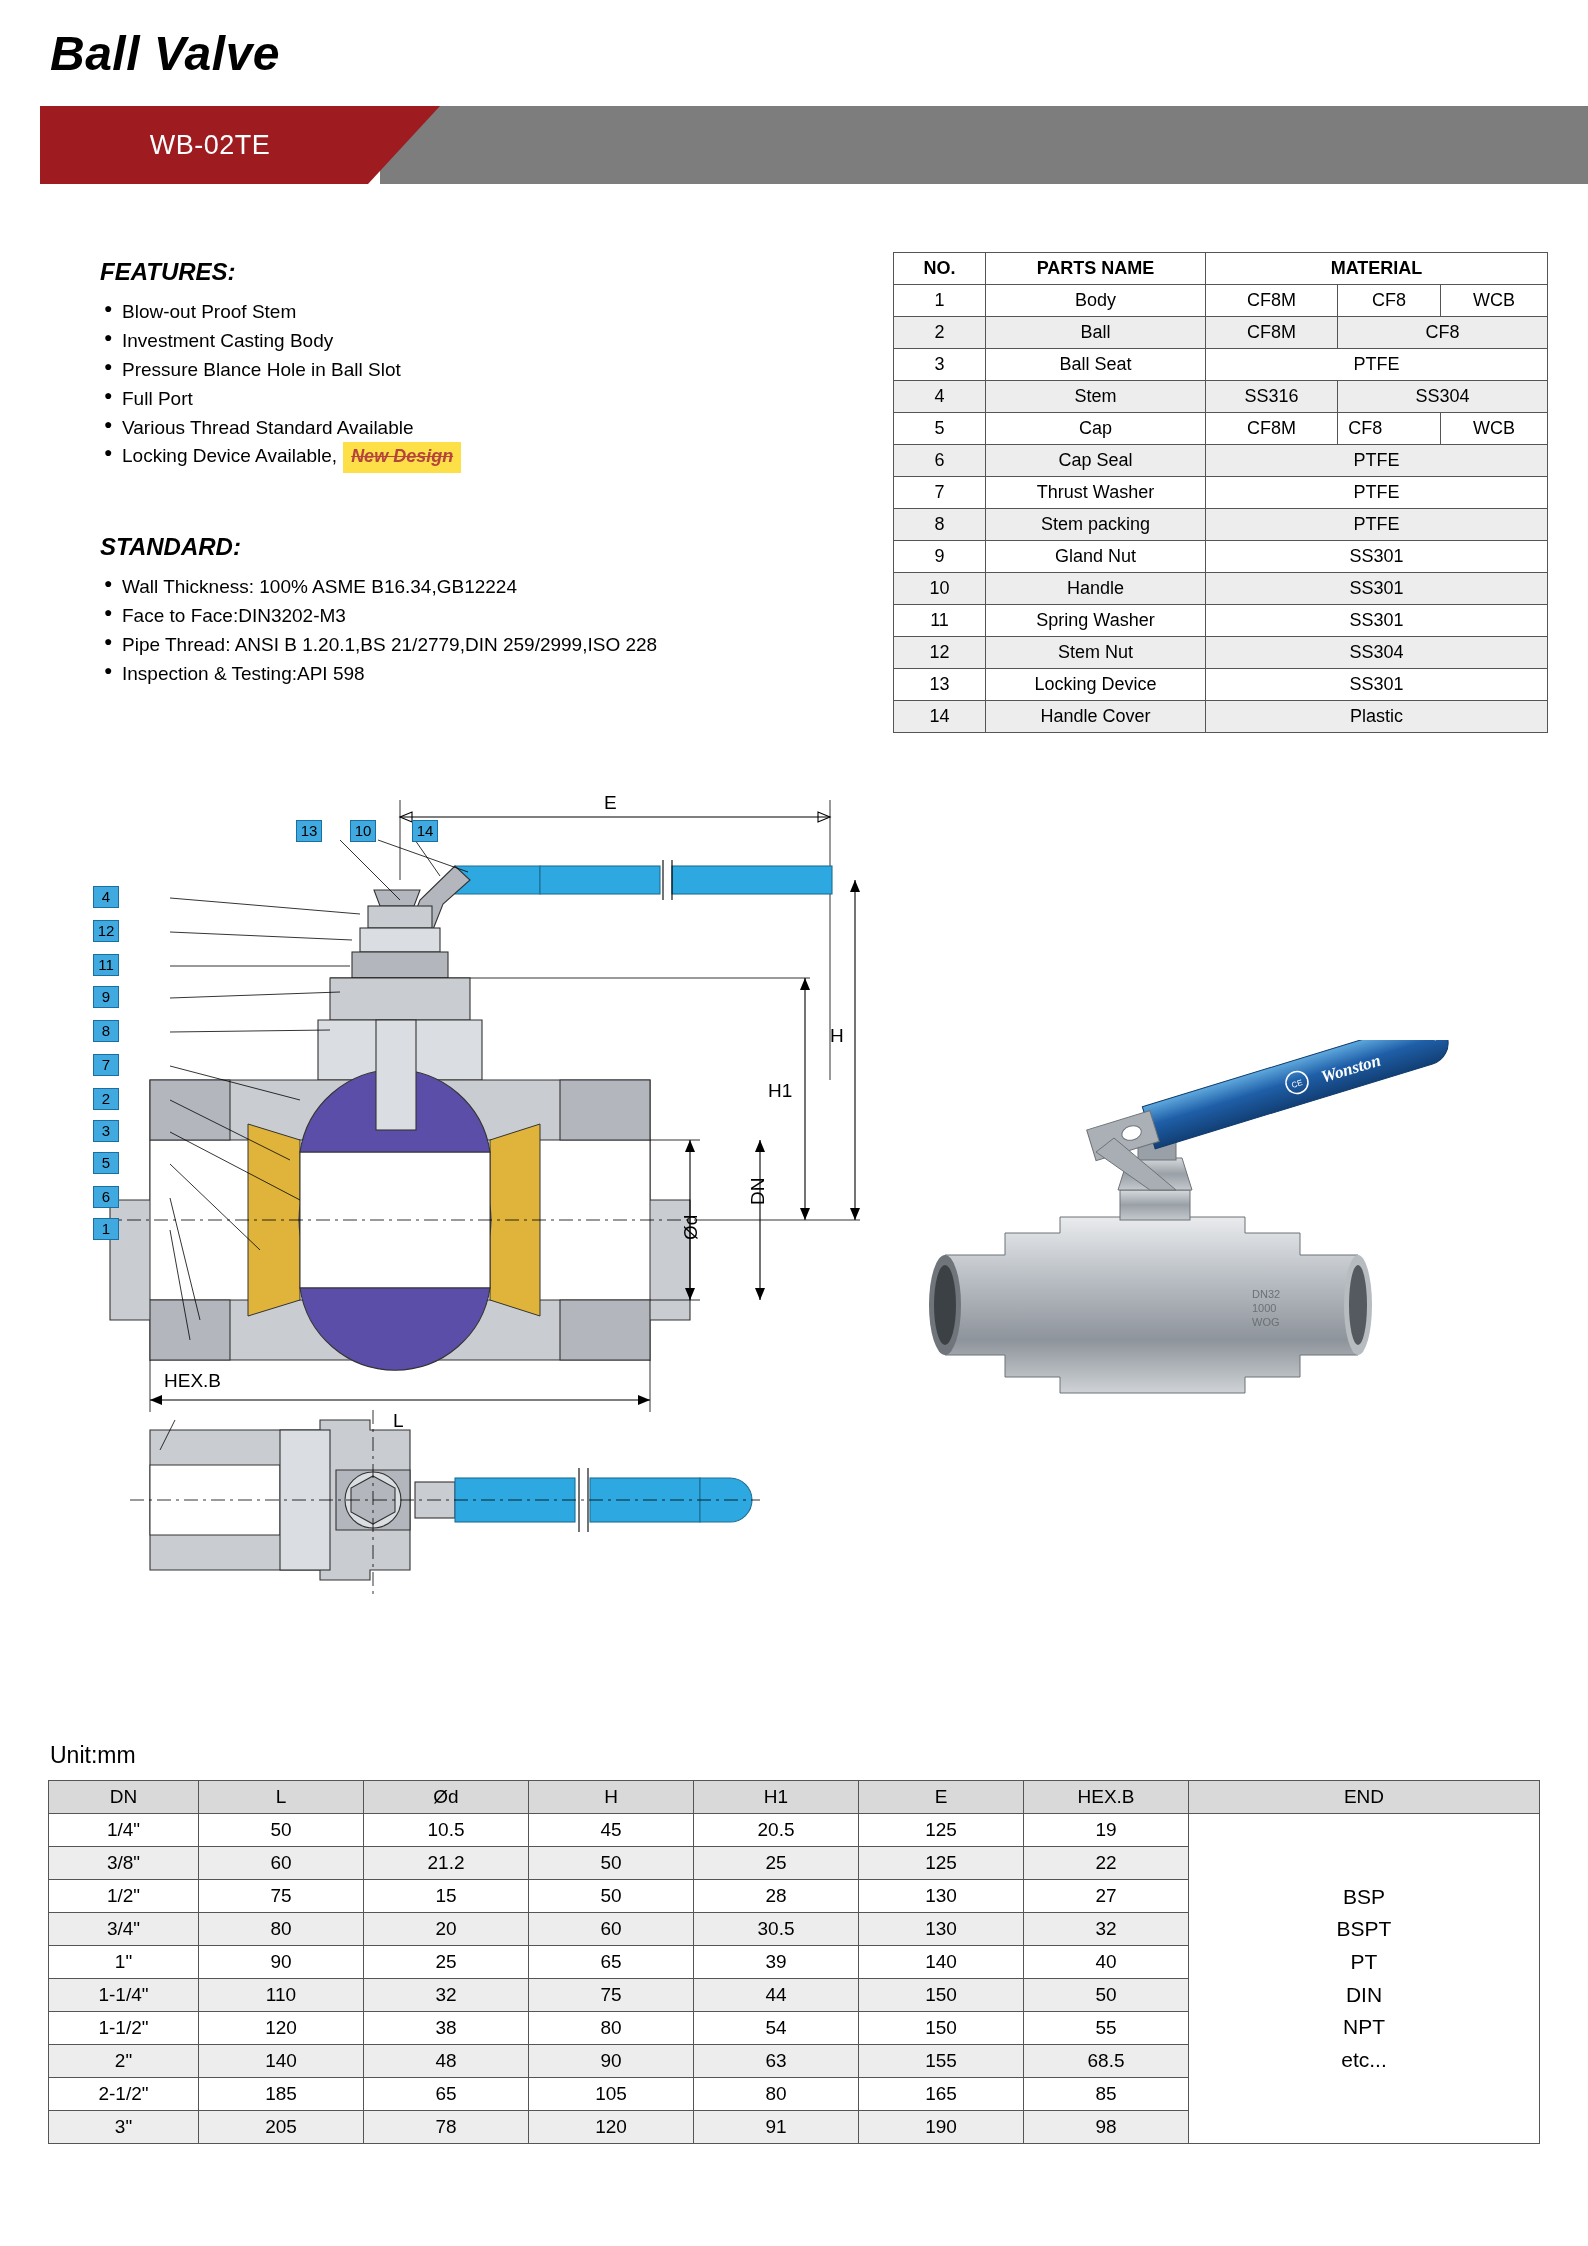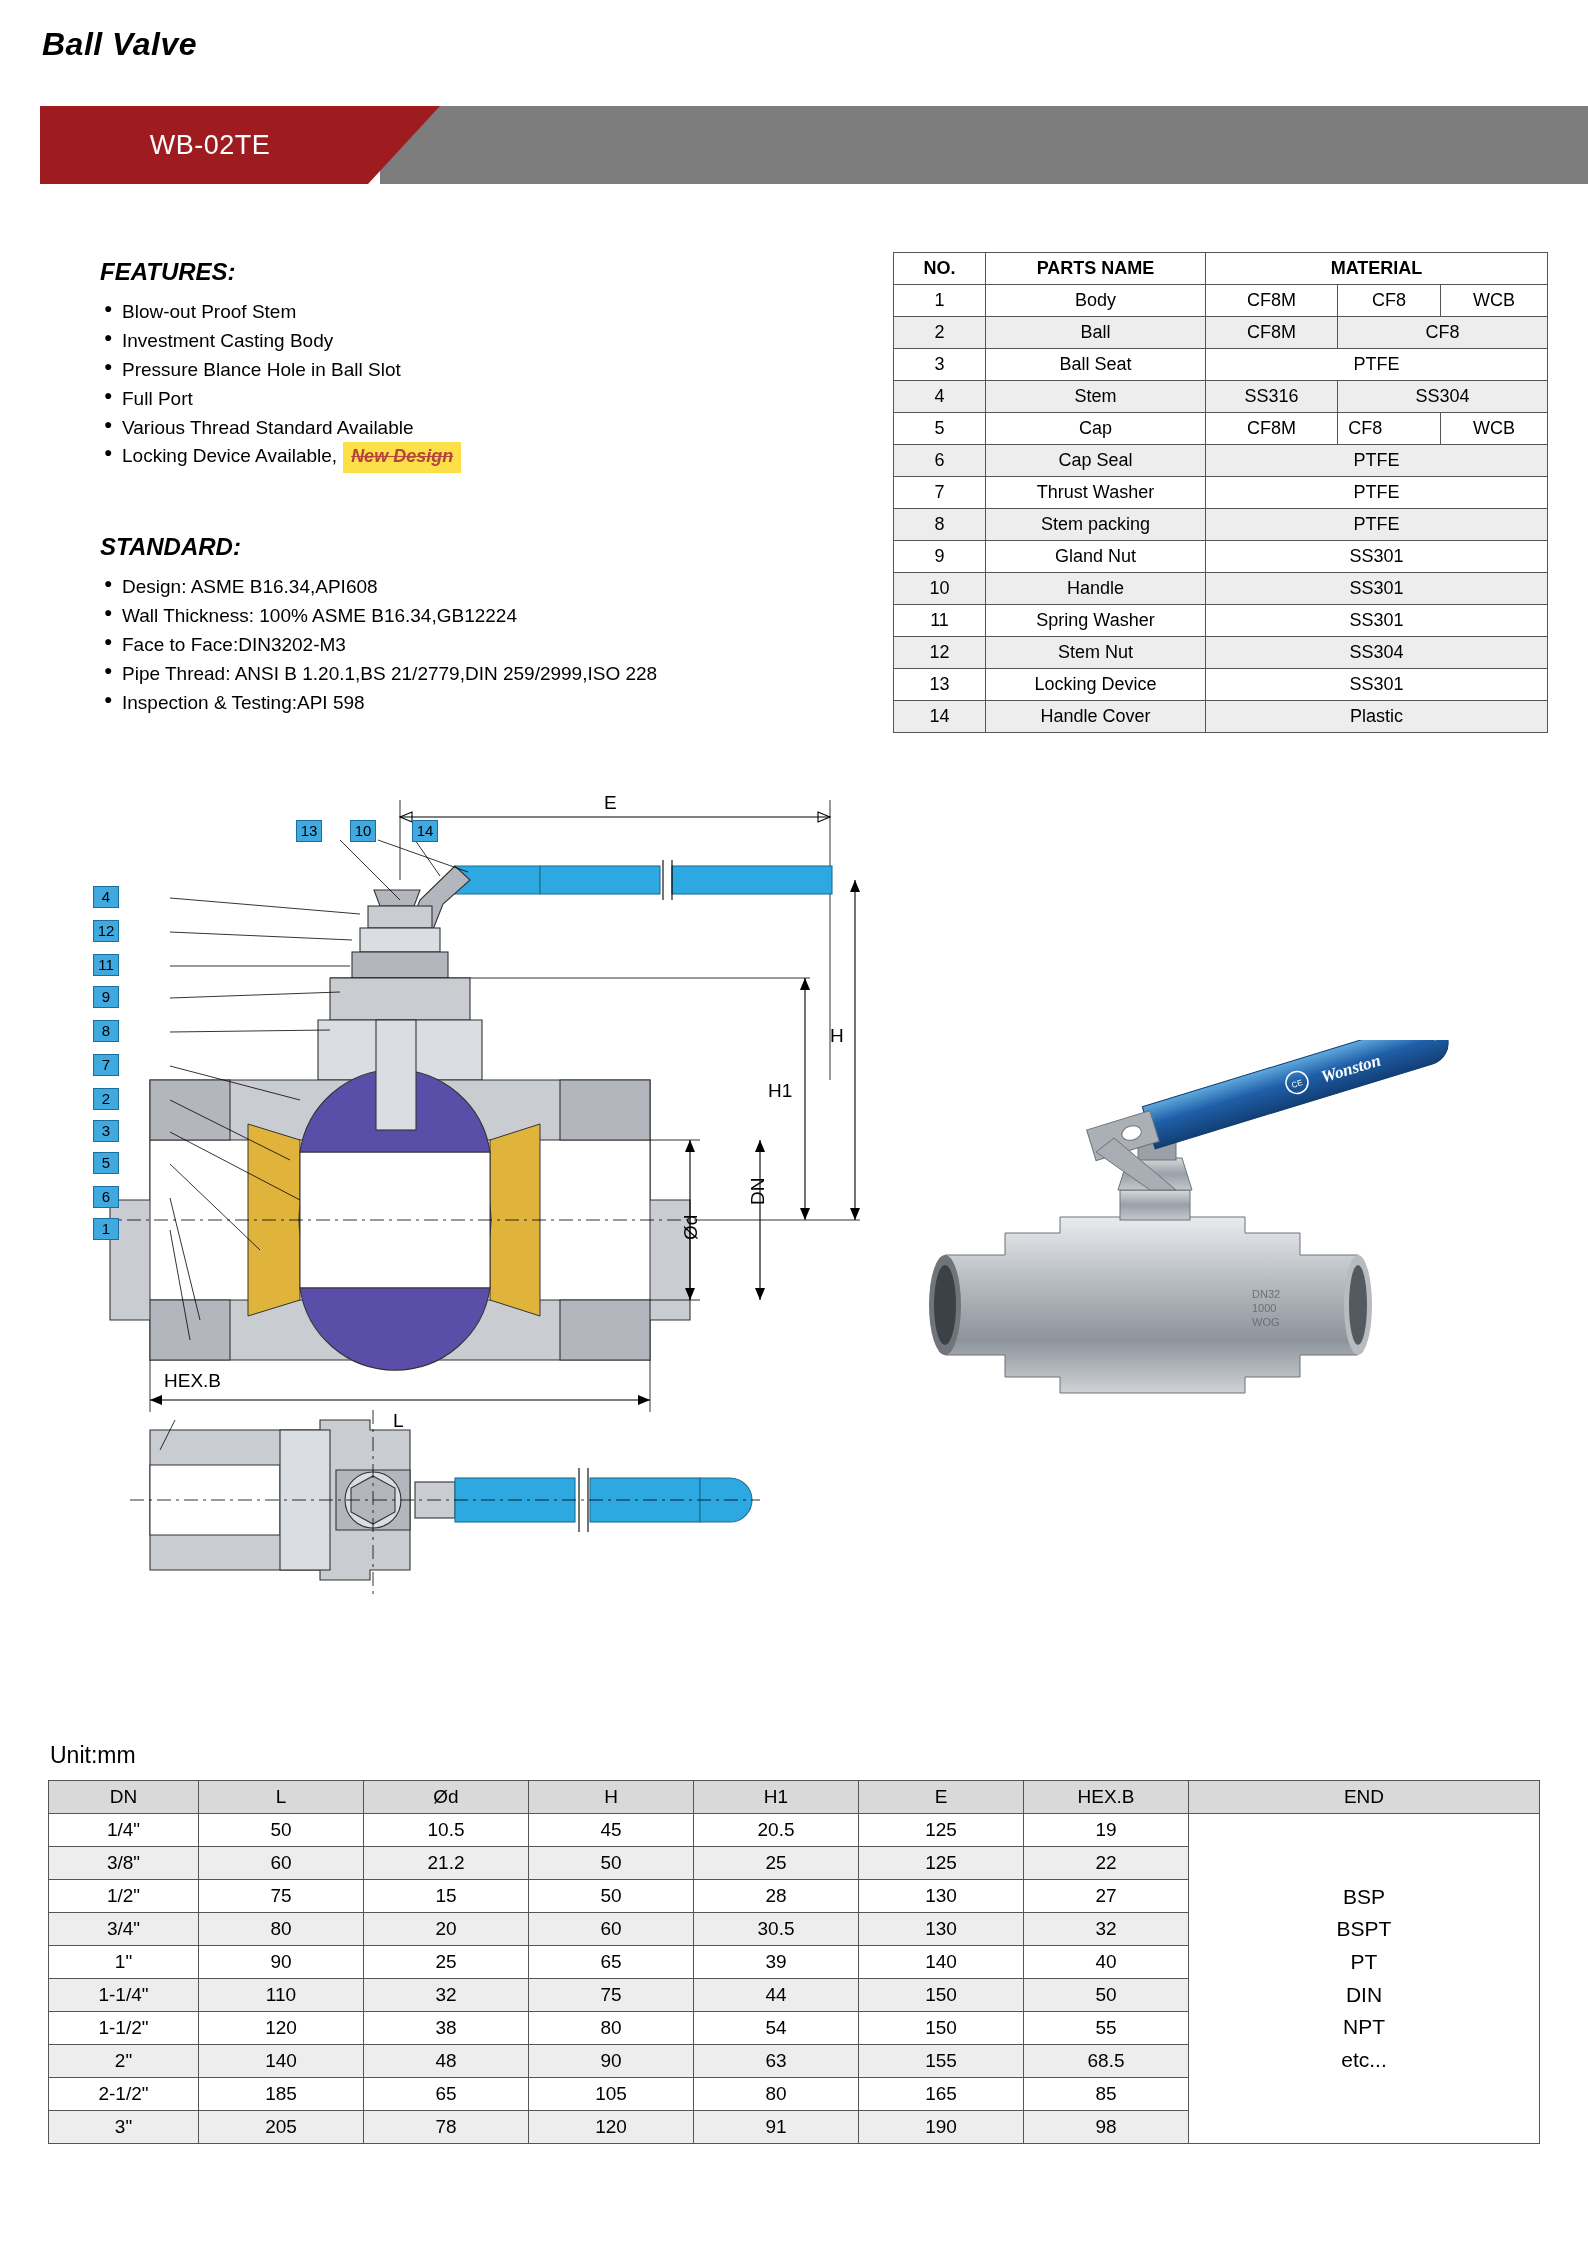--- a/index.html
+++ b/index.html
@@ -9,22 +9,22 @@
     background: #ffffff;
     font-family: "Liberation Sans", sans-serif;
     color: #000;
     position: relative;
     overflow: hidden;
   }
   .page { position: relative; width:1588px; height:2246px; }
 
   
   .title-main {
-    position:absolute; left:42px; top:26px;
-    font-size: 32px; font-style: italic; font-weight: bold;
+    position:absolute; left:50px; top:26px;
+    font-size: 48px; font-style: italic; font-weight: bold;
     letter-spacing: .5px;
     text-align: center;
   }
   .band {
     position:absolute; left:0; top:106px; width:1588px; height:78px;
   }
   .band-gray {
     position:absolute; left:380px; top:0; width:1208px; height:78px;
     background:#7d7d7d;
   }
@@ -134,21 +134,20 @@
       <li><span>Pressure Blance Hole in Ball Slot</span></li>
       <li><span>Full Port</span></li>
       <li><span>Various Thread  Standard Available</span></li>
       <li><span>Locking Device Available,</span><span class="newdesign">New Design</span></li>
     </ul>
   </div>
 
   <div id="standard-block">
     <div class="sec-head">STANDARD:</div>
     <ul class="bullets">
-      <li><span>Design:  ASME B16.34,API608</span></li>
       <li><span>Wall Thickness: 100% ASME B16.34,GB12224</span></li>
       <li><span>Face to Face:DIN3202-M3</span></li>
       <li><span>Pipe Thread: ANSI B 1.20.1,BS 21/2779,DIN 259/2999,ISO 228</span></li>
       <li><span>Inspection &amp; Testing:API 598</span></li>
     </ul>
   </div>
 
   <table id="parts-table">
     <thead>
       <tr>

